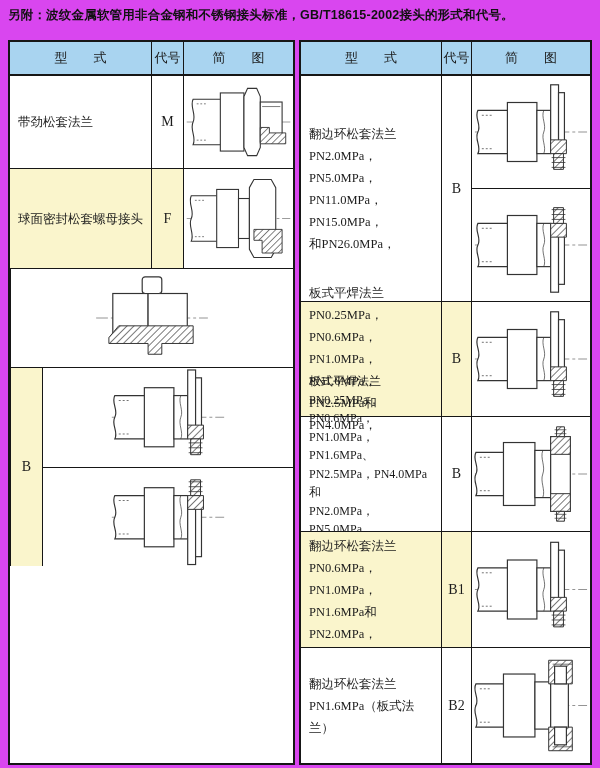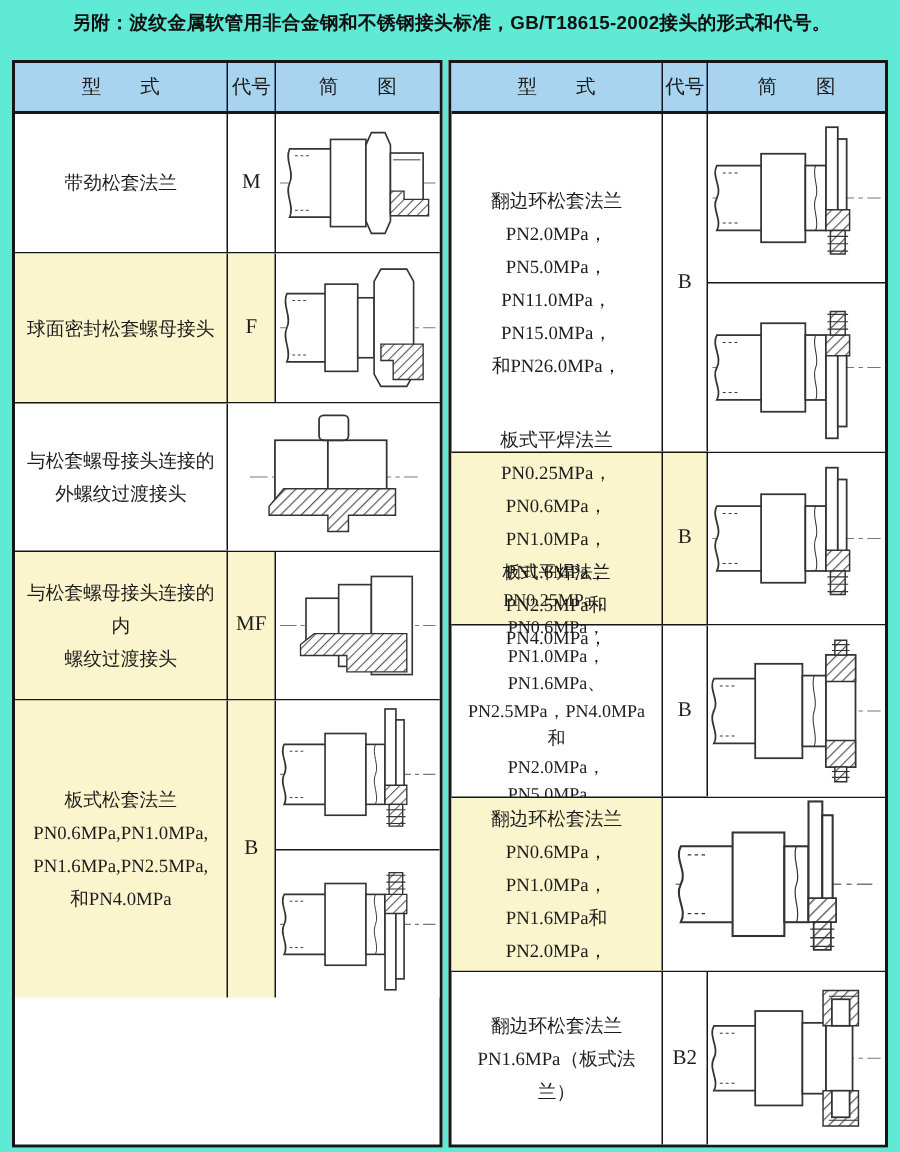--- a/index.html
+++ b/index.html
@@ -3,21 +3,21 @@
 <meta charset="utf-8">
 <style>
   :root{
     --blue:#a9d4f0;
     --yellow:#faf5cc;
     --border:#161616;
     --ink:#1c1c1c;
   }
   *{box-sizing:border-box;margin:0;padding:0;}
   body{width:600px;height:768px;background:#fff;font-family:"Liberation Sans",sans-serif;}
-  .page{position:relative;width:600px;height:768px;background:#5eead4;overflow:hidden;text-align:center;}
+  .page{position:relative;width:600px;height:768px;background:#d946ef;overflow:hidden;}
   .doc-title{position:absolute;left:8px;top:7px;width:586px;font-size:12.5px;font-weight:bold;color:#111;letter-spacing:.2px;}
   .tables{position:absolute;left:8px;top:40px;display:flex;gap:4px;}
   .tbl{border:2px solid var(--border);background:#fff;}
   .tbl-left{width:287px;}
   .tbl-right{width:293px;}
   .row{display:flex;width:100%;}
   .hdr{height:34px;background:var(--blue);border-bottom:2px solid var(--border);}
   .r + .r{border-top:1px solid var(--border);}
   .hc{display:flex;align-items:center;justify-content:center;font-size:13px;color:#1a1a1a;font-family:Liberation Sans, sans-serif;}
   .c-type{display:flex;flex-direction:column;justify-content:center;padding:4px 8px;white-space:pre-line;
@@ -93,70 +93,42 @@
                 <rect x="36" y="18" width="24" height="64" stroke="#333" stroke-width="1.2" fill="#fff"></rect>
                 <rect x="60" y="28" width="12" height="44" stroke="#333" stroke-width="1.2" fill="#fff"></rect>
                 <path d="M72 16 L77 7 H96 L101 16 V84 L96 93 H77 L72 84 Z" stroke="#333" stroke-width="1.2" fill="#fff"></path>
                 <path d="M77 62 H108 V88 H86 V74 H77 Z" stroke="#333" stroke-width="1" fill="url(#h1)"></path>
               </svg>
             </div>
         </div>
       </div>
 
       <div class="row r" style="height:99px">
-        <div class="c-type w-type">与松套螺母接头连接的
-外螺纹过渡接头</div>
         <div class="c-fig">
           <div class="sub">
               <svg viewBox="0 0 120 100" preserveAspectRatio="xMidYMid meet">
                 <defs>
                   <pattern id="h2" width="5" height="5" patternUnits="userSpaceOnUse" patternTransform="rotate(45)">
                     <rect width="5" height="5" fill="#fff"></rect>
                     <line x1="0" y1="0" x2="0" y2="5" stroke="#555" stroke-width="1.6"></line>
                   </pattern>
                 </defs>
                 <path d="M3 50 H117" stroke="#777" stroke-width="0.8" fill="none" stroke-dasharray="12 3 3 3"></path>
                 <rect x="20" y="25" width="36" height="50" stroke="#333" stroke-width="1.2" fill="#fff"></rect>
                 <rect x="56" y="25" width="40" height="50" stroke="#333" stroke-width="1.2" fill="#fff"></rect>
                 <rect x="50" y="8" width="20" height="17" rx="3" stroke="#333" stroke-width="1.2" fill="#fff"></rect>
                 <path d="M16 70 L26 58 H102 V76 H70 V87 H56 V76 H16 Z" stroke="#333" stroke-width="1" fill="url(#h2)"></path>
               </svg>
             </div>
         </div>
       </div>
 
-      <div class="row r" style="height:99px">
-        <div class="c-type w-type yellow">与松套螺母接头连接的内
-螺纹过渡接头</div>
-        <div class="c-code w-code yellow">MF</div>
-        <div class="c-fig">
-          <div class="sub">
-              <svg viewBox="0 0 120 100" preserveAspectRatio="xMidYMid meet">
-                <defs>
-                  <pattern id="h3" width="5" height="5" patternUnits="userSpaceOnUse" patternTransform="rotate(45)">
-                    <rect width="5" height="5" fill="#fff"></rect>
-                    <line x1="0" y1="0" x2="0" y2="5" stroke="#555" stroke-width="1.6"></line>
-                  </pattern>
-                </defs>
-                <path d="M3 50 H117" stroke="#777" stroke-width="0.8" fill="none" stroke-dasharray="12 3 3 3"></path>
-                <rect x="22" y="30" width="24" height="40" stroke="#333" stroke-width="1.2" fill="#fff"></rect>
-                <rect x="46" y="20" width="24" height="60" stroke="#333" stroke-width="1.2" fill="#fff"></rect>
-                <rect x="70" y="14" width="30" height="72" stroke="#333" stroke-width="1.2" fill="#fff"></rect>
-                <path d="M18 64 L28 56 H96 V84 H52 V72 H18 Z" stroke="#333" stroke-width="1" fill="url(#h3)"></path>
-              </svg>
-            </div>
-        </div>
-      </div>
 
 
       <div class="row r" style="height:199px">
-        <div class="c-type w-type yellow">板式松套法兰
-PN0.6MPa,PN1.0MPa,
-PN1.6MPa,PN2.5MPa,
-和PN4.0MPa</div>
         <div class="c-code w-code yellow">B</div>
         <div class="c-fig">
           <div class="sub">
               <svg viewBox="0 0 120 100" preserveAspectRatio="xMidYMid meet">
                 <defs>
                   <pattern id="h5" width="5" height="5" patternUnits="userSpaceOnUse" patternTransform="rotate(45)">
                     <rect width="5" height="5" fill="#fff"></rect>
                     <line x1="0" y1="0" x2="0" y2="5" stroke="#555" stroke-width="1.6"></line>
                   </pattern>
                 </defs>
@@ -319,20 +291,21 @@
                 <path d="M84 5 h12 M84 9 h12 M84 91 h12 M84 95 h12" stroke="#333" stroke-width="0.7" fill="none"></path>
               </svg>
             </div>
         </div>
       </div>
 
       <div class="row r" style="height:116px">
         <div class="c-type w-type yellow">翻边环松套法兰
 PN0.6MPa，PN1.0MPa，
 PN1.6MPa和PN2.0MPa，</div>
+        <div class="c-code w-code yellow">B1</div>
         <div class="c-fig">
           <div class="sub">
               <svg viewBox="0 0 120 100" preserveAspectRatio="xMidYMid meet">
                 <defs>
                   <pattern id="h11" width="5" height="5" patternUnits="userSpaceOnUse" patternTransform="rotate(45)">
                     <rect width="5" height="5" fill="#fff"></rect>
                     <line x1="0" y1="0" x2="0" y2="5" stroke="#555" stroke-width="1.6"></line>
                   </pattern>
                 </defs>
                 <path d="M3 50 H117" stroke="#777" stroke-width="0.8" fill="none" stroke-dasharray="12 3 3 3"></path>

